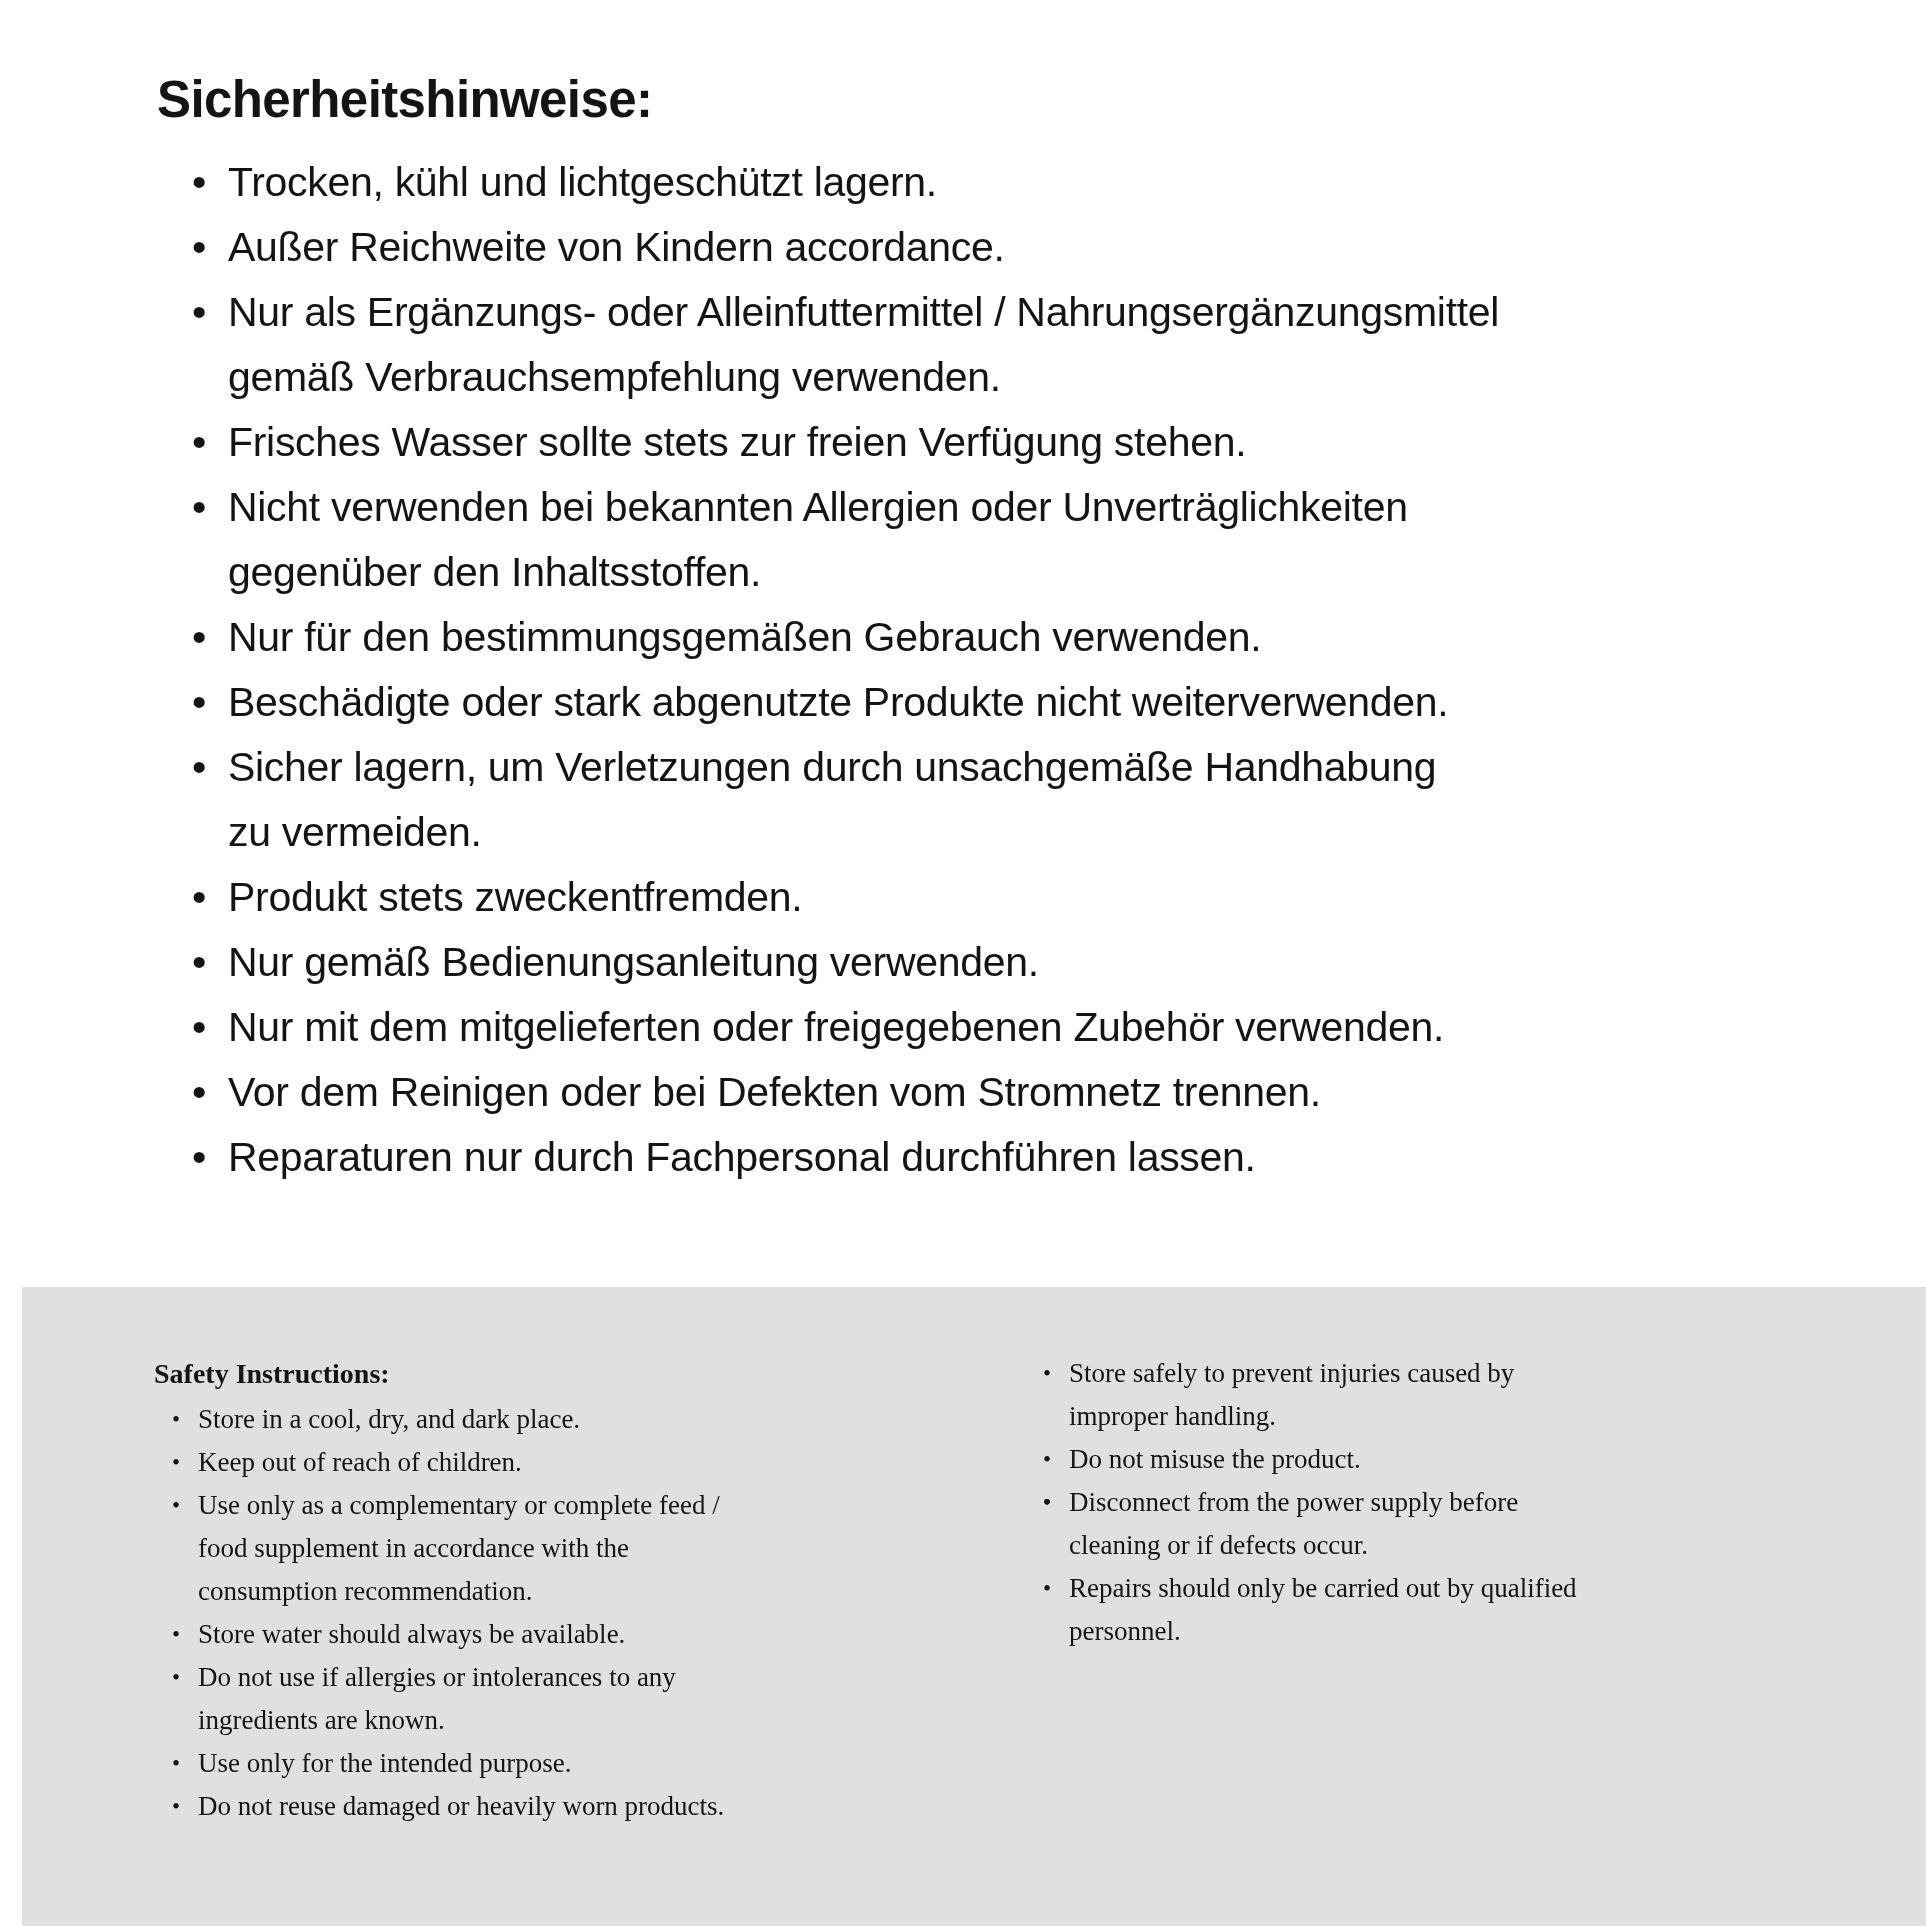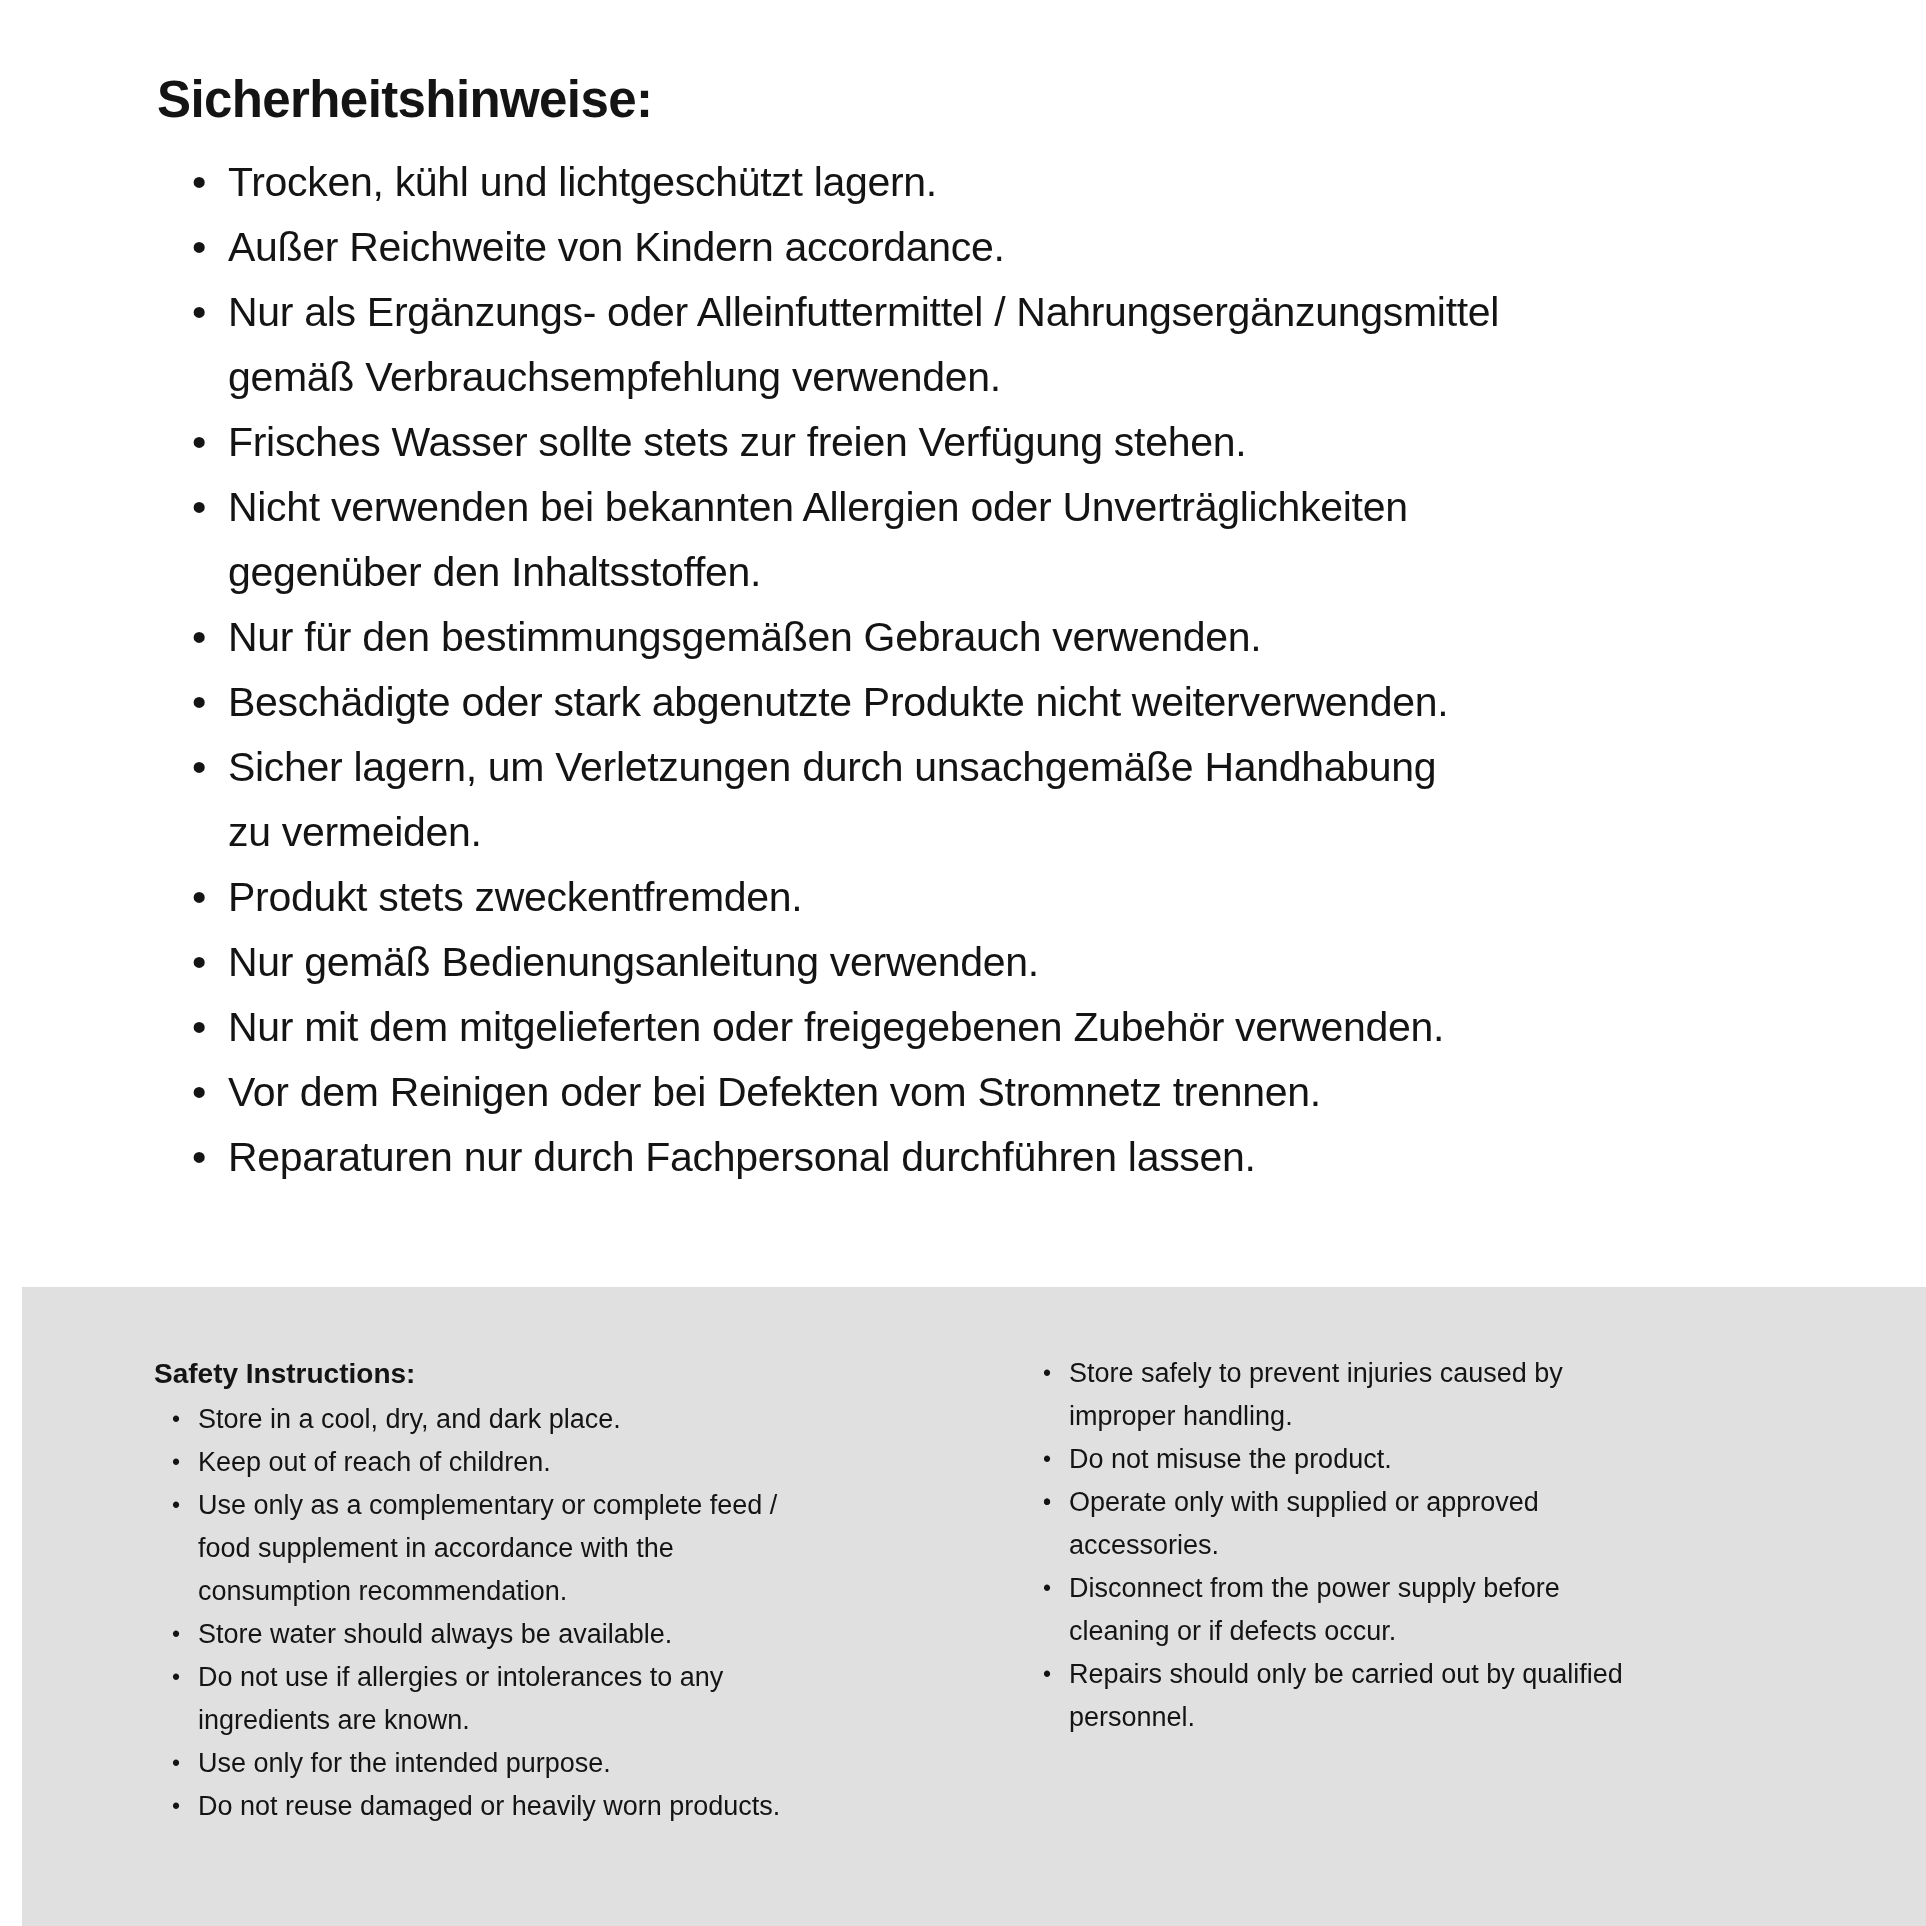--- a/index.html
+++ b/index.html
@@ -59,20 +59,21 @@
     position: absolute;
     left: 0;
     top: 1287px;
     width: 1926px;
     height: 639px;
     background: #e0e0e0;
   }
   .col {
     position: absolute;
     top: 65px;
+    font-family: Liberation Serif, serif;
   }
   .col.left  { left: 132px;  width: 854px; }
   .col.right { left: 1021px; width: 873px; }
   .en-title {
     margin: 0;
     font-size: 28px;
     line-height: 43px;
     font-weight: 700;
   }
   ul.en-list {
@@ -139,22 +140,21 @@
         <li><span class="bullet">•</span><span>Do not reuse damaged or heavily worn products.</span></li>
       </ul>
     </div>
 
     <div class="col right">
       <ul class="en-list">
         <li><span class="bullet">•</span><span>Store safely to prevent injuries caused by
 improper handling.</span></li>
         <li><span class="bullet">•</span><span>Do not misuse the product.</span></li>
         <li><span class="bullet">•</span></li>
-        <li><span class="bullet">•</span><span>Operate only with supplied or approved
-accessories.</span></li>
+        <li><span class="bullet">•</span></li>
         <li><span class="bullet">•</span><span>Disconnect from the power supply before
 cleaning or if defects occur.</span></li>
         <li><span class="bullet">•</span><span>Repairs should only be carried out by qualified
 personnel.</span></li>
       </ul>
     </div>
 
   </div>
 </div>
 

